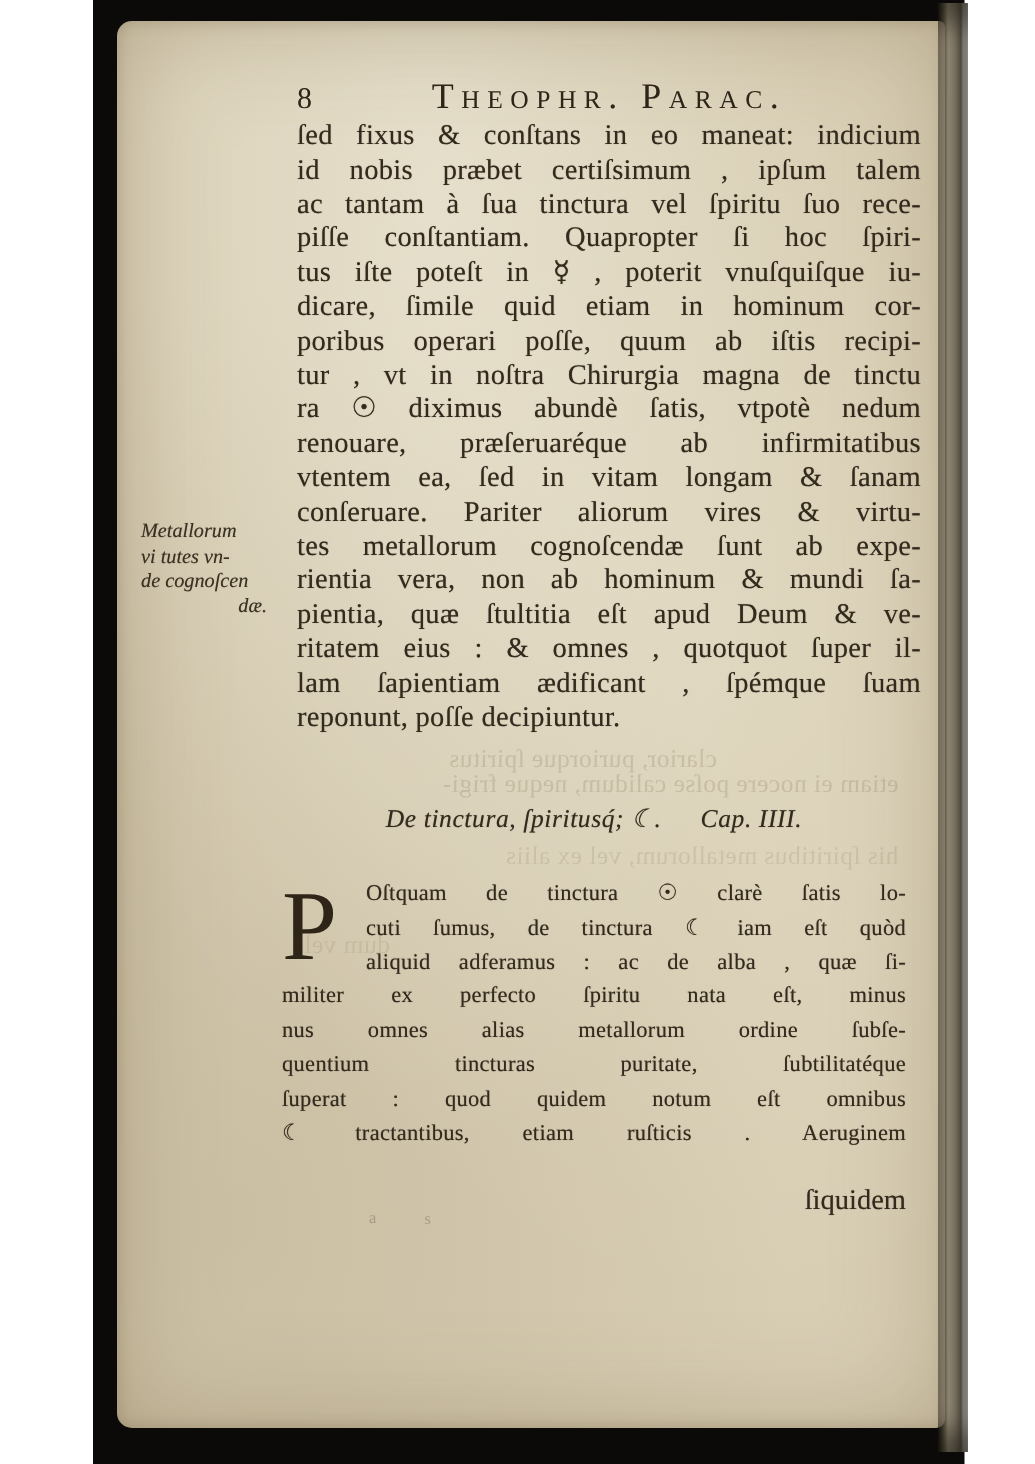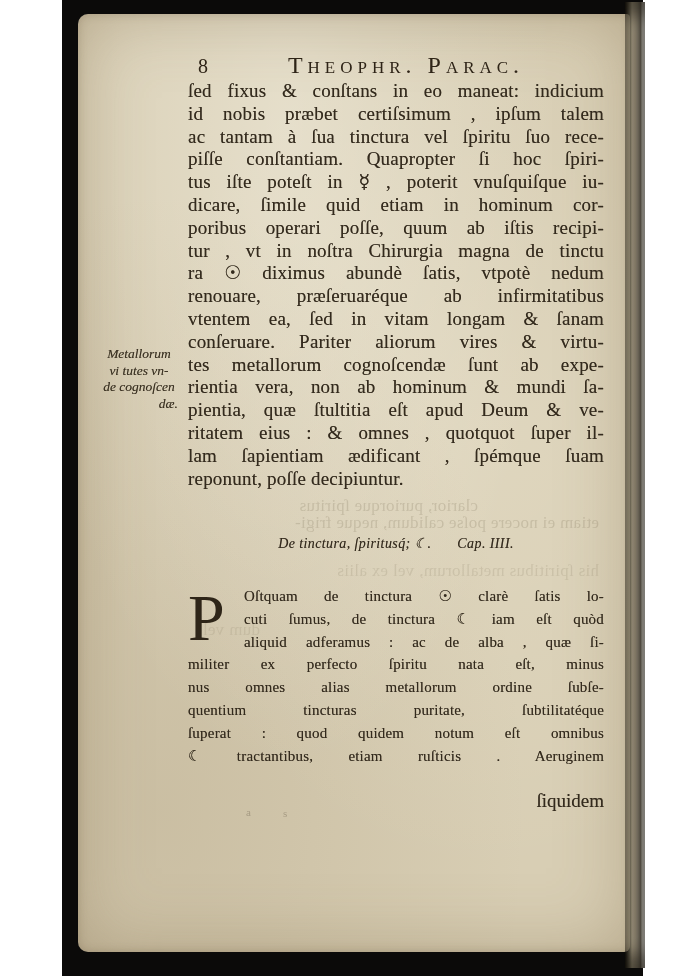--- a/index.html
+++ b/index.html
@@ -14,31 +14,31 @@
           #d8ceb4;
         border-radius:10px 4px 6px 10px;
         box-shadow: inset 0 0 70px rgba(125,105,70,0.38), inset 0 0 10px rgba(95,80,55,0.30);}
   .page-edge{position:absolute;left:625px;top:2px;width:20px;height:966px;
         background:linear-gradient(90deg, rgba(160,145,115,0) 0%, #b3a98f 35%, #8d8573 62%, #6b655a 78%, #b9b6ae 86%, #dcdbd6 100%);
         box-shadow:inset 0 14px 16px rgba(20,16,10,0.55), inset 0 -14px 16px rgba(20,16,10,0.55);}
   .header{position:absolute;left:110px;top:38px;width:416px;display:flex;align-items:baseline;color:#2e2417;}
   .pageno{font-size:20px;margin-left:10px;}
   .running-title{flex:1;text-align:center;font-variant:small-caps;letter-spacing:5px;
         font-size:24px;color:#2e2417;}
-  .textblock{position:absolute;left:110px;top:66px;width:416px;color:#332a1d;
+  .textblock{position:absolute;left:120px;top:66px;width:416px;color:#332a1d;
         font-size:19px;line-height:22.8px;letter-spacing:0.2px;
         text-shadow:0 0 0.6px rgba(51,42,29,0.55);}
   .line{text-align:justify;text-align-last:justify;white-space:normal;}
   .line.nojust{text-align:left;text-align-last:left;}
   .margin-note{position:absolute;left:16px;top:332px;width:90px;font-style:italic;
         font-size:13.5px;line-height:16.5px;color:#3a3122;text-shadow:0 0 0.5px rgba(58,49,34,0.5);}
-  .margin-note .mline{text-align:center;}
+  .margin-note .mline{text-align:left;}
   .margin-note .mline.last{text-align:right;padding-right:6px;font-style:italic;}
   .heading{position:absolute;left:110px;top:521px;width:416px;text-align:center;
-        font-style:italic;font-size:14px;color:#332a1d;letter-spacing:0.4px;
+        font-style:italic;font-size:17px;color:#332a1d;letter-spacing:0.4px;
         text-shadow:0 0 0.6px rgba(51,42,29,0.5);}
   .heading .gap{display:inline-block;width:26px;}
   .para2{position:absolute;left:110px;top:571px;width:416px;color:#332a1d;
         font-size:15px;line-height:22.8px;letter-spacing:0.2px;
         text-shadow:0 0 0.6px rgba(51,42,29,0.55);}
   .para2 .indent{padding-left:56px;}
   .dropcap{position:absolute;left:110px;top:573px;font-size:66px;line-height:62px;
         color:#2e2518;font-weight:400;}
   .catchword{position:absolute;left:110px;top:776px;width:416px;text-align:right;
         font-size:19px;color:#332a1d;text-shadow:0 0 0.6px rgba(51,42,29,0.55);}

